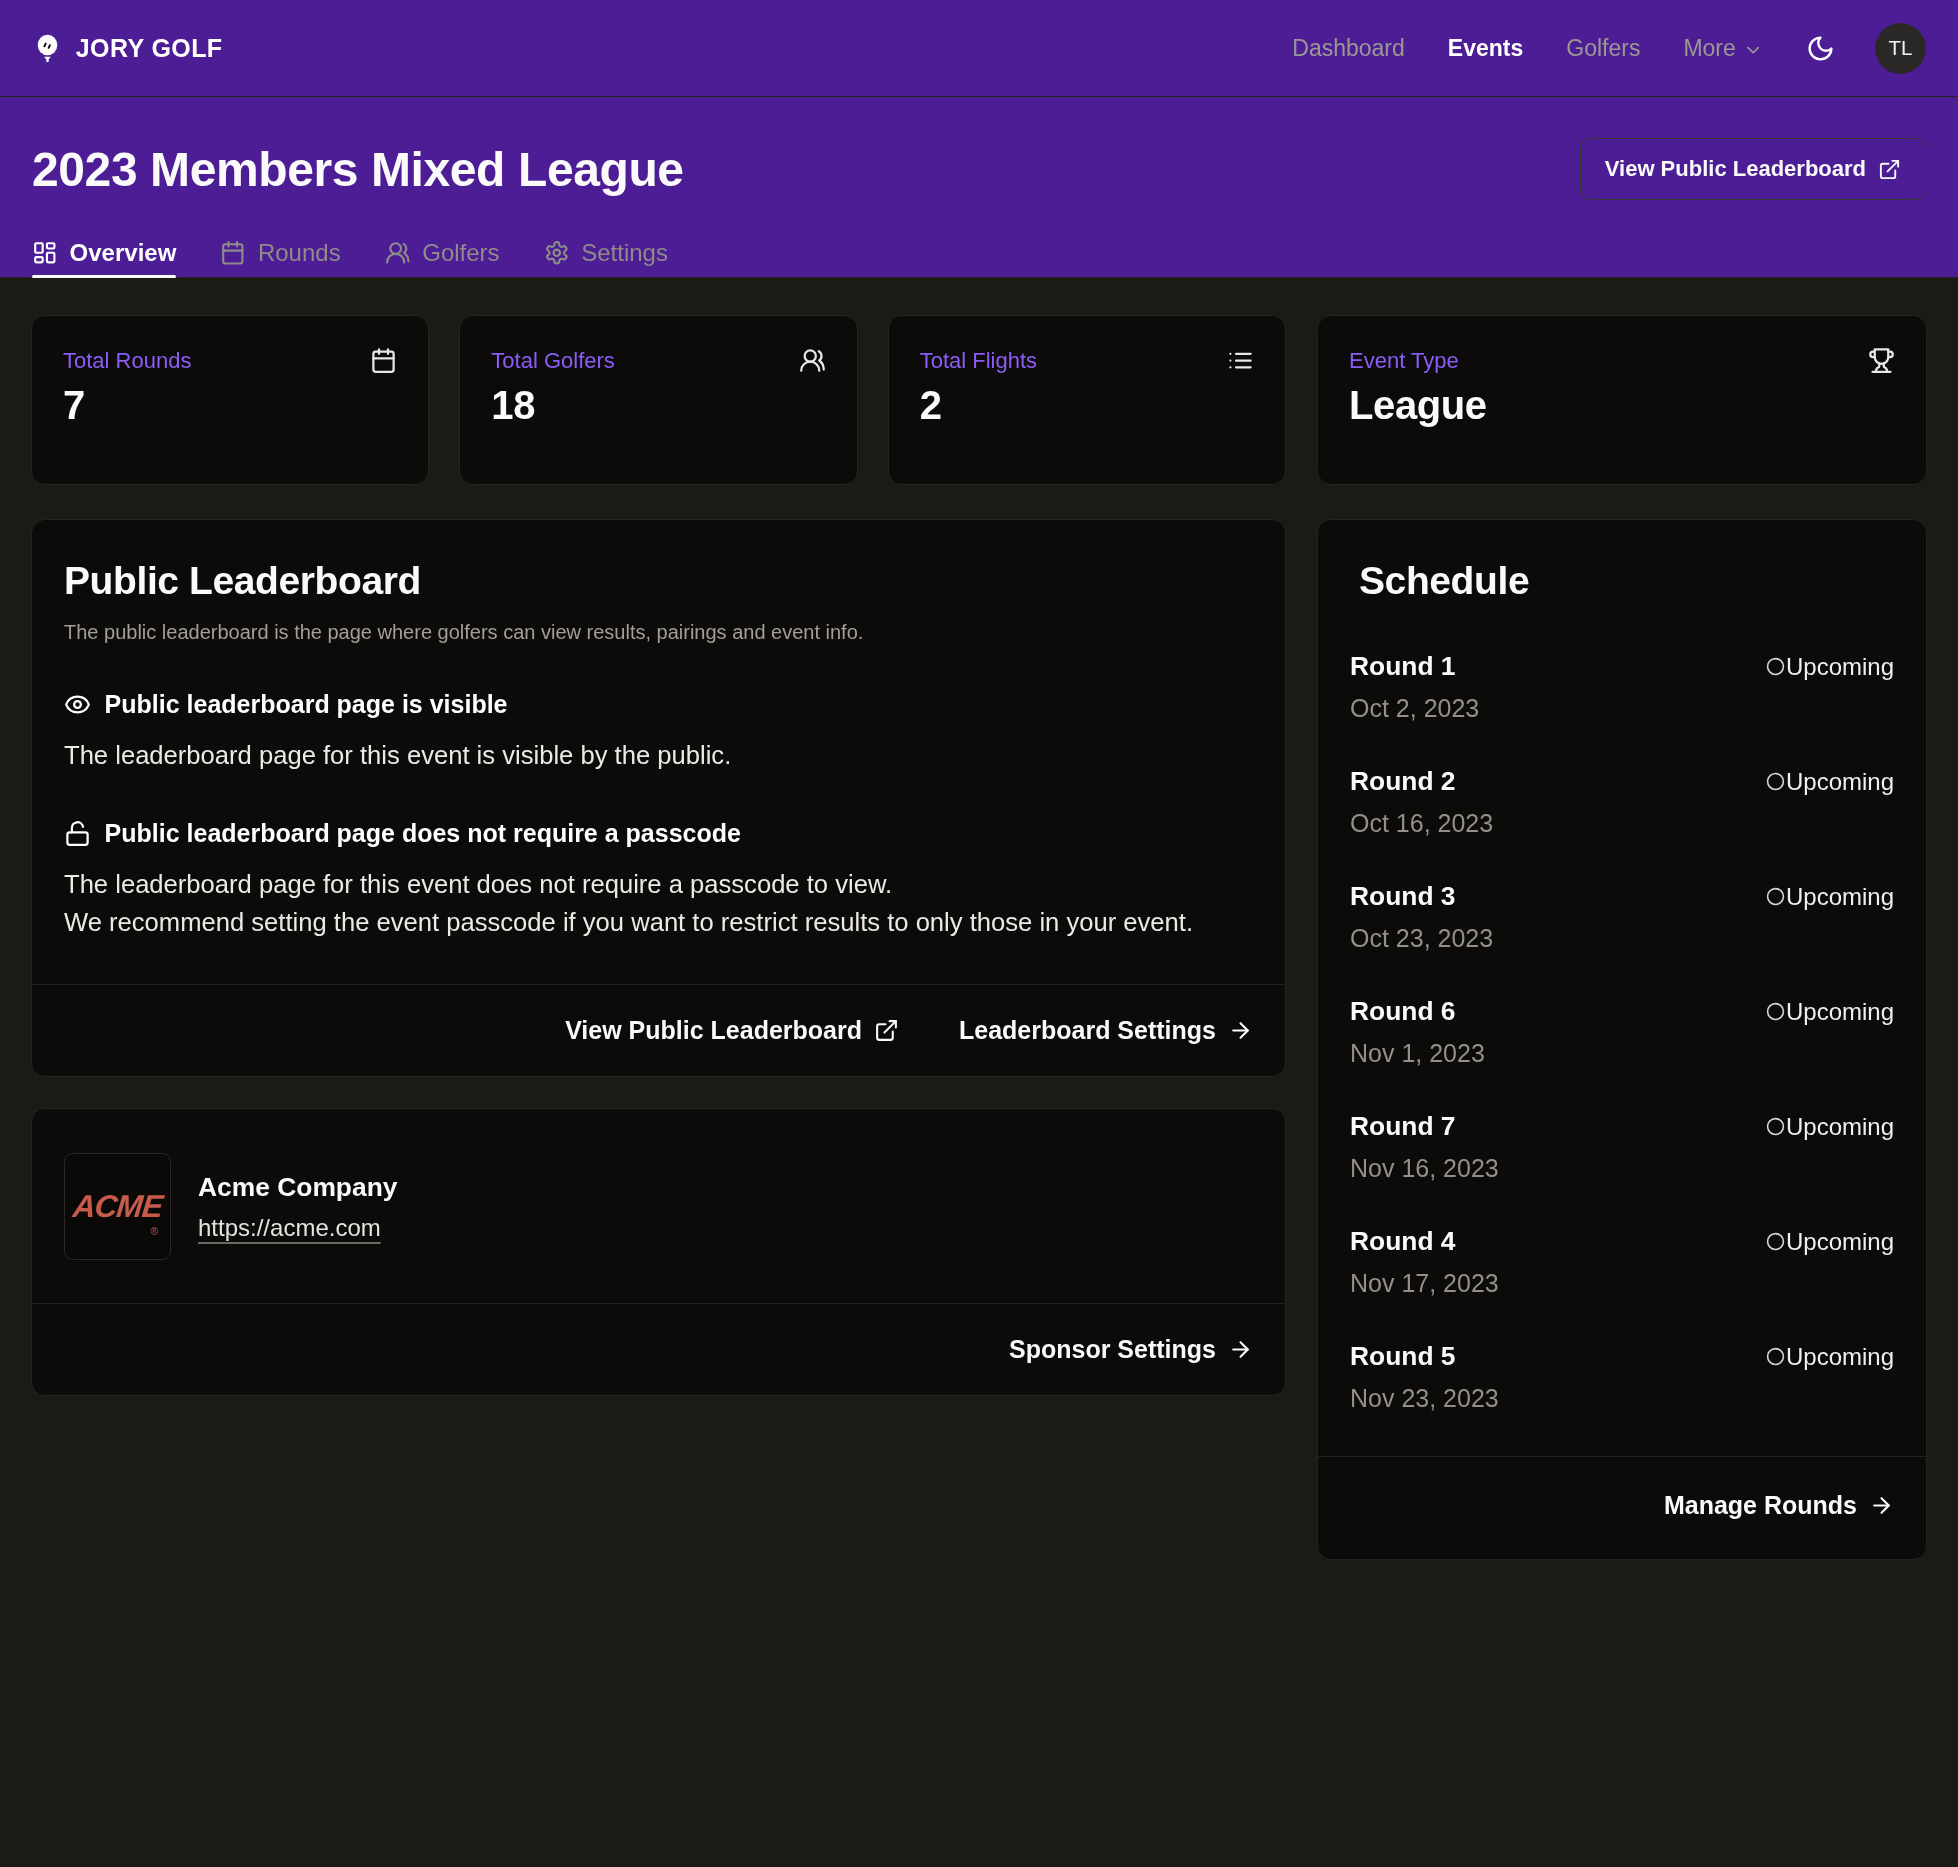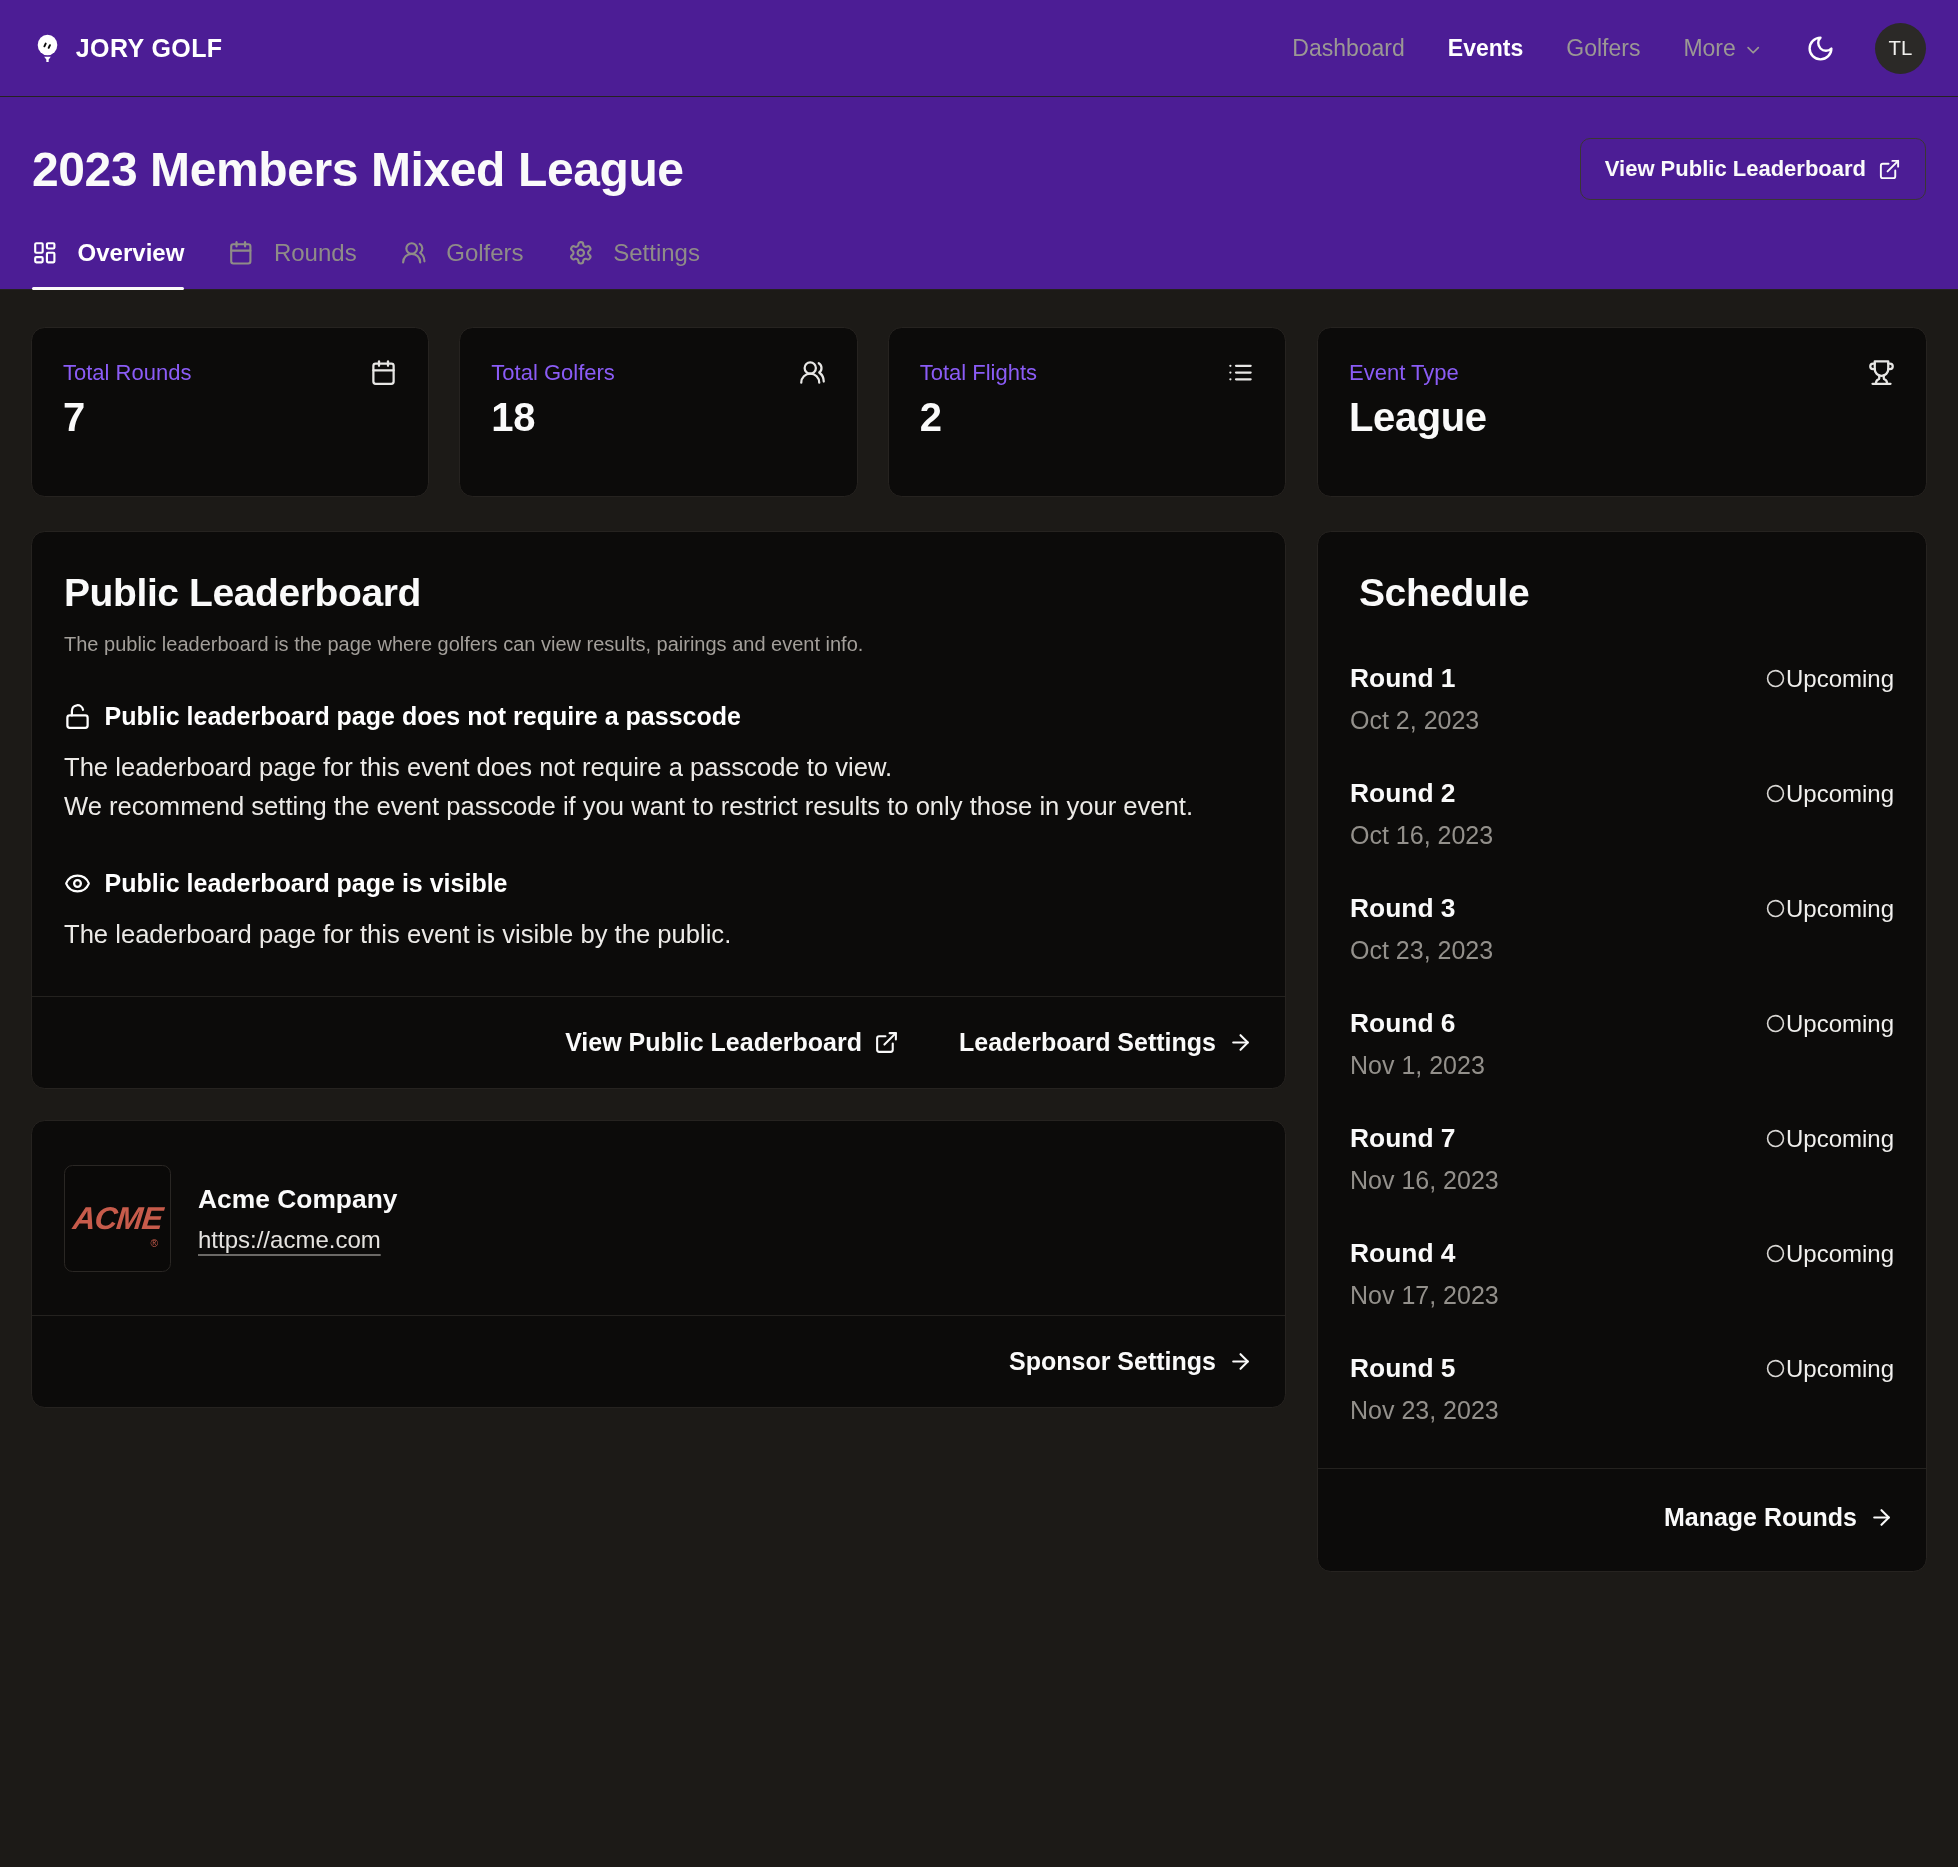--- a/index.html
+++ b/index.html
@@ -48,22 +48,22 @@
     padding:17px 24px; cursor:pointer;
   }
   .btn-outline svg { width:23px; height:23px; }
 
   .tabs-row {
     margin-top:39px; padding:0 32px;
     border-bottom:0.9px solid #24221f;
     display:flex; gap:44px;
   }
   .tab {
-    position:relative; display:flex; align-items:center; gap:20px;
-    padding-bottom:22px; font-size:24px; color:#8f8c88; cursor:pointer;
+    position:relative; display:flex; align-items:center; gap:12px;
+    padding-bottom:10px; font-size:24px; color:#8f8c88; cursor:pointer;
   }
   .tab svg { width:25.6px; height:25.6px; }
   .tab.active { color:#ffffff; font-weight:700; }
   .tab.active::after {
     content:""; position:absolute; left:0; right:0; bottom:-0.9px; height:3.4px;
     background:#fafafa; border-radius:2.6px;
   }
 
   
   .content {
@@ -261,37 +261,37 @@
     </div>
 
     <div class="card panel">
       <div class="panel-head">
         <div class="panel-title">Public Leaderboard</div>
         <div class="panel-sub">The public leaderboard is the page where golfers can view results, pairings and event info.</div>
       </div>
       <div class="feature">
         <div class="feature-head">
           <svg class="ic" viewBox="0 0 24 24">
+            <path d="M2.062 12.348a1 1 0 0 1 0-.696 10.75 10.75 0 0 1 19.876 0 1 1 0 0 1 0 .696 10.75 10.75 0 0 1-19.876 0"></path>
+            <circle cx="12" cy="12" r="3"></circle>
+          </svg>
+          <span>Public leaderboard page is visible</span>
+        </div>
+        <div class="feature-body">The leaderboard page for this event is visible by the public.</div>
+      </div>
+      <div class="feature">
+        <div class="feature-head">
+          <svg class="ic" viewBox="0 0 24 24">
             <rect width="18" height="11" x="3" y="11" rx="2" ry="2"></rect>
               <path d="M7 11V7a5 5 0 0 1 9.9-1"></path>
           </svg>
           <span>Public leaderboard page does not require a passcode</span>
         </div>
         <div class="feature-body">The leaderboard page for this event does not require a passcode to view.
 We recommend setting the event passcode if you want to restrict results to only those in your event.</div>
-      </div>
-      <div class="feature">
-        <div class="feature-head">
-          <svg class="ic" viewBox="0 0 24 24">
-            <path d="M2.062 12.348a1 1 0 0 1 0-.696 10.75 10.75 0 0 1 19.876 0 1 1 0 0 1 0 .696 10.75 10.75 0 0 1-19.876 0"></path>
-            <circle cx="12" cy="12" r="3"></circle>
-          </svg>
-          <span>Public leaderboard page is visible</span>
-        </div>
-        <div class="feature-body">The leaderboard page for this event is visible by the public.</div>
       </div>
       <div class="panel-footer">
         <span class="footer-link">
           <span>View Public Leaderboard</span>
           <svg class="ic" viewBox="0 0 24 24">
             <path d="M15 3h6v6"></path>
               <path d="M10 14 21 3"></path>
               <path d="M18 13v6a2 2 0 0 1-2 2H5a2 2 0 0 1-2-2V8a2 2 0 0 1 2-2h6"></path>
           </svg>
         </span>

